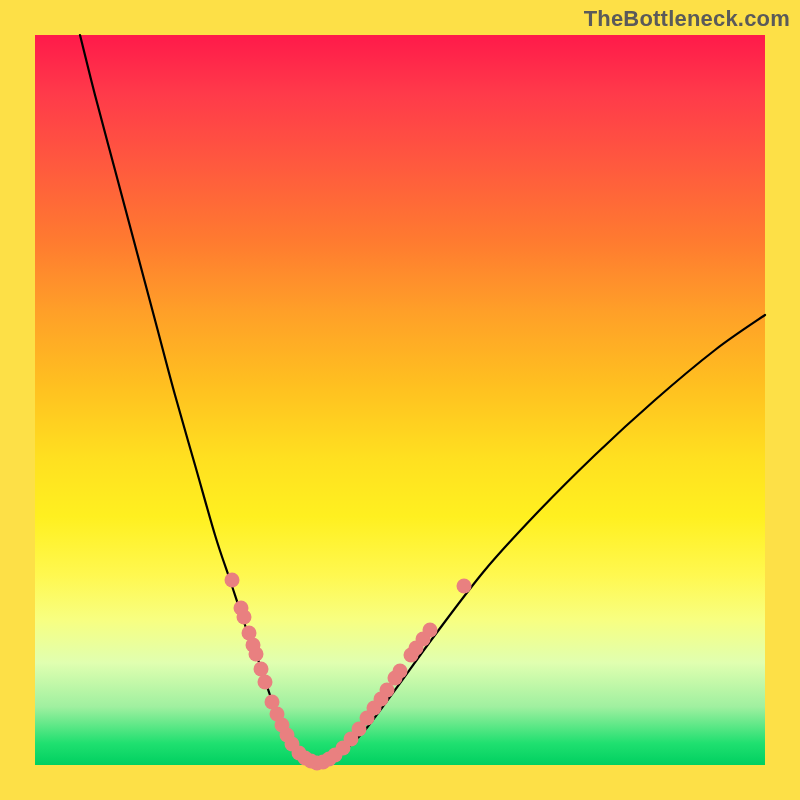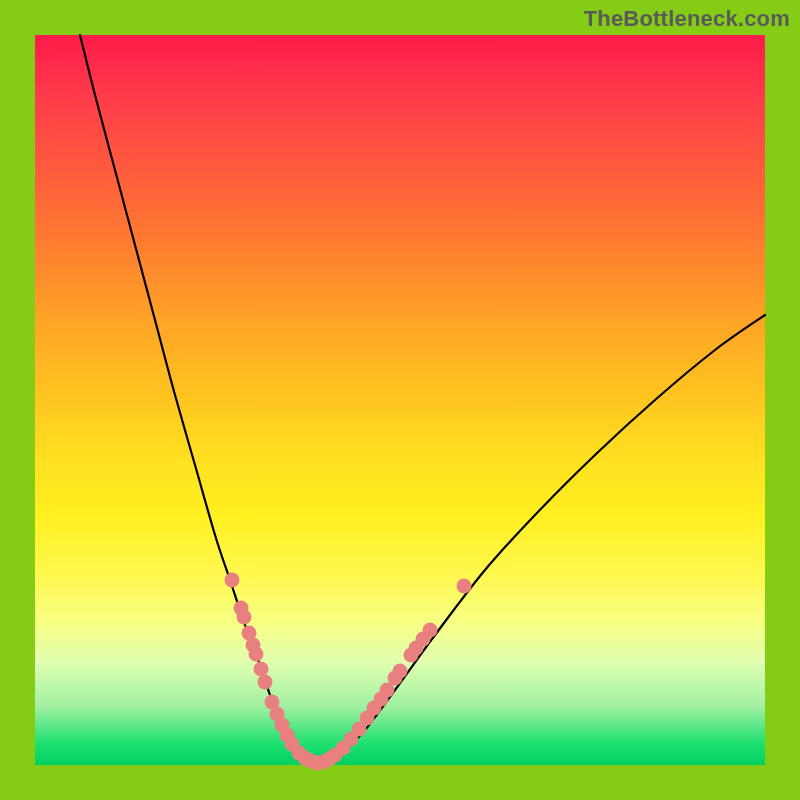--- a/index.html
+++ b/index.html
@@ -1,21 +1,21 @@
 <!DOCTYPE html>
 <html><head>
 <meta charset="utf-8">
 <style>
   * { margin: 0; padding: 0; box-sizing: border-box; }
   html, body { width: 800px; height: 800px; overflow: hidden; background: #000; }
   .frame {
     position: absolute;
     left: 0; top: 0;
     width: 800px; height: 800px;
-    background: #84cc16;
+    background: #fde047;
   }
   .plot-area {
     position: absolute;
     left: 35px;
     top: 35px;
     width: 730px;
     height: 730px;
     
     background: linear-gradient(to bottom,
       #ff1a4a 0%,

